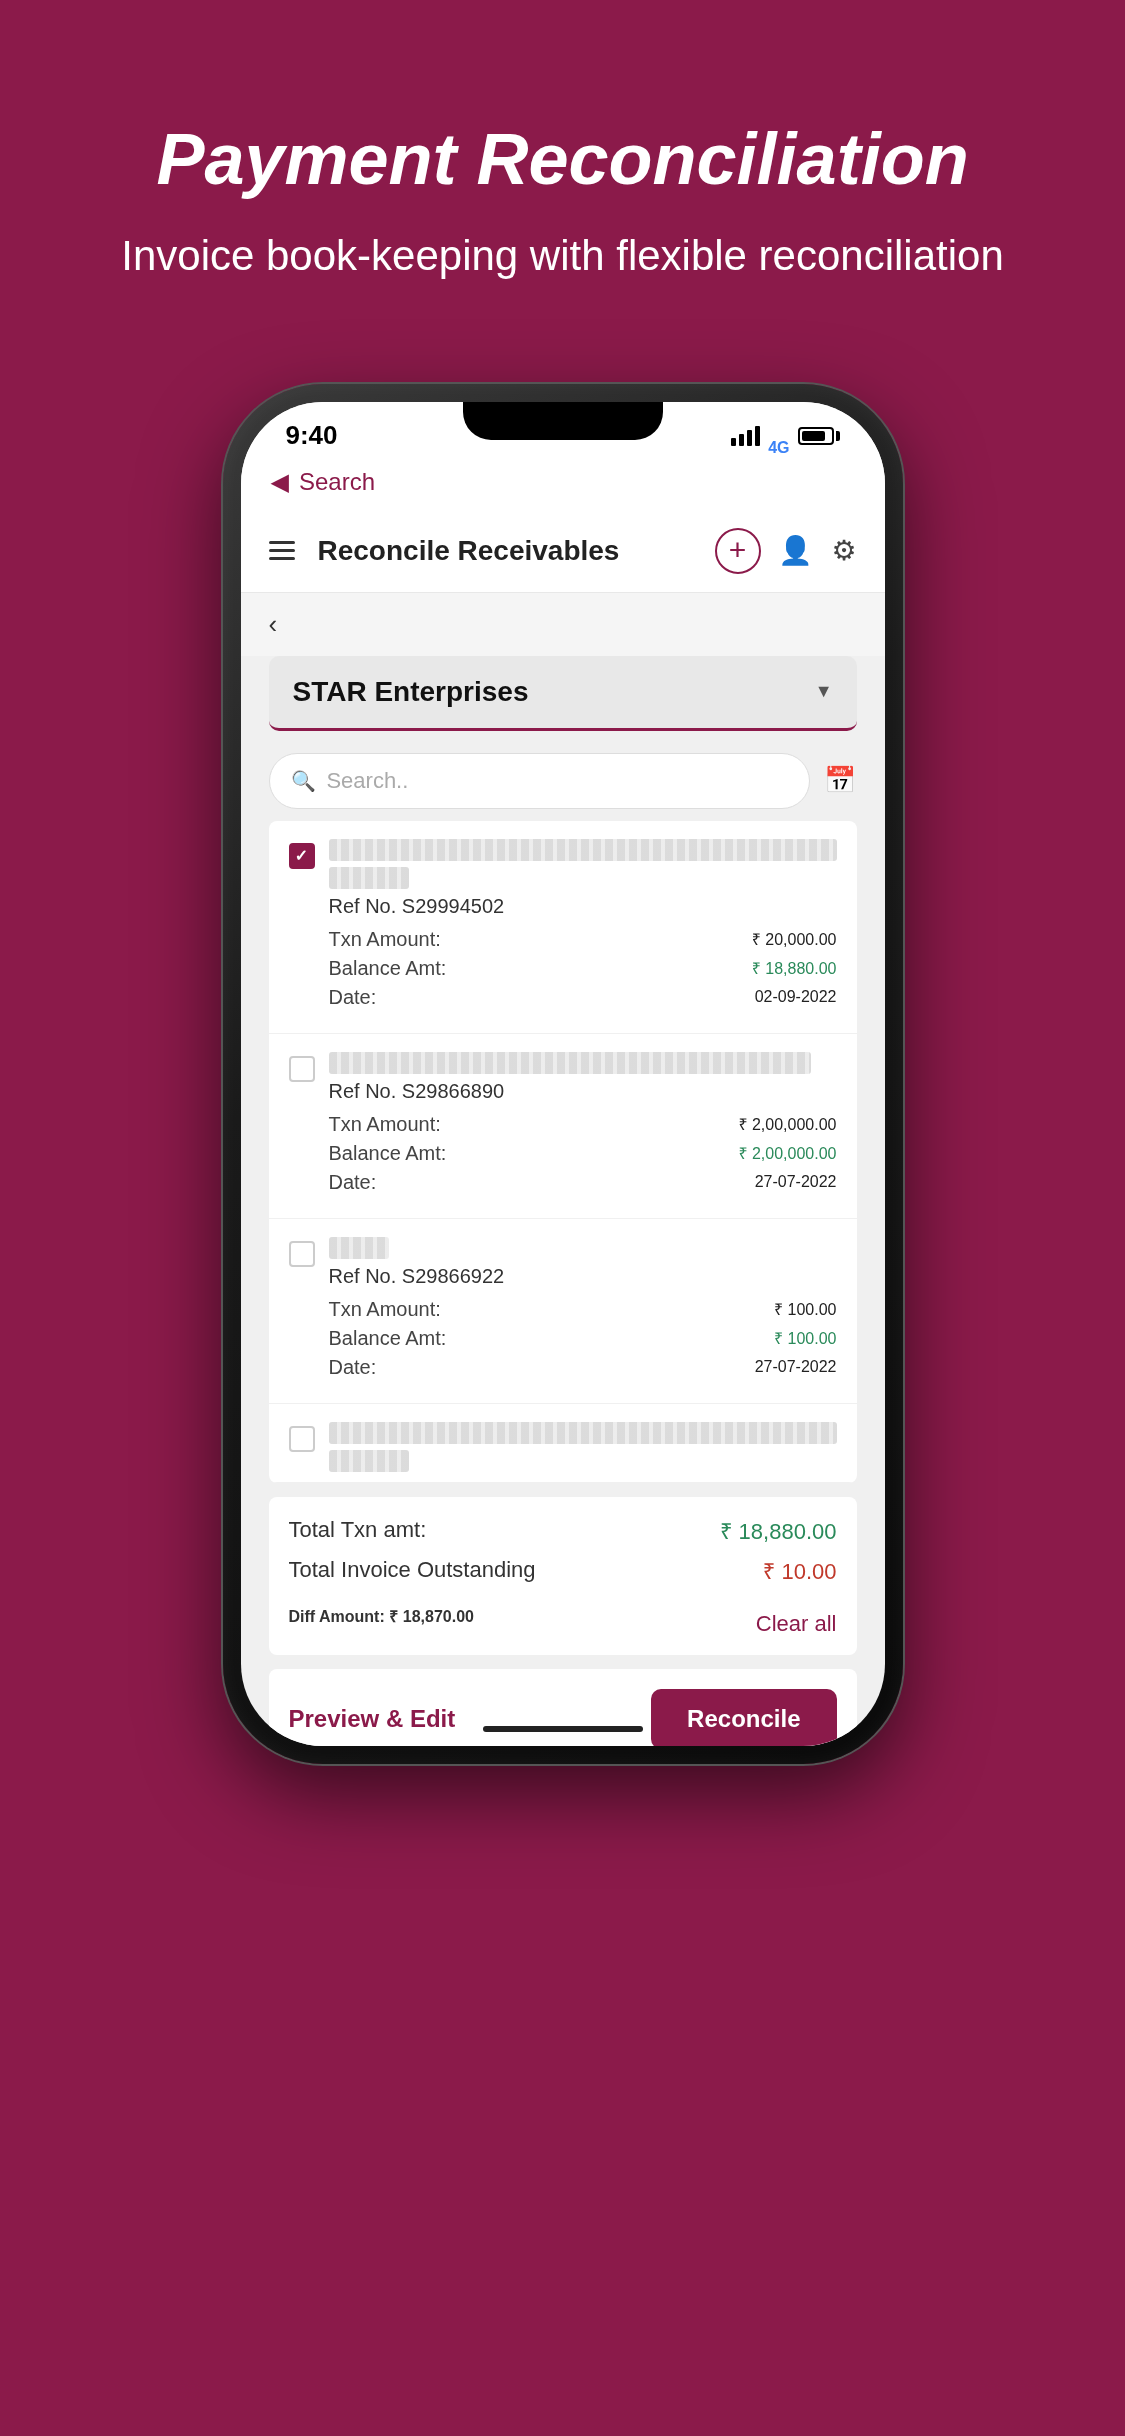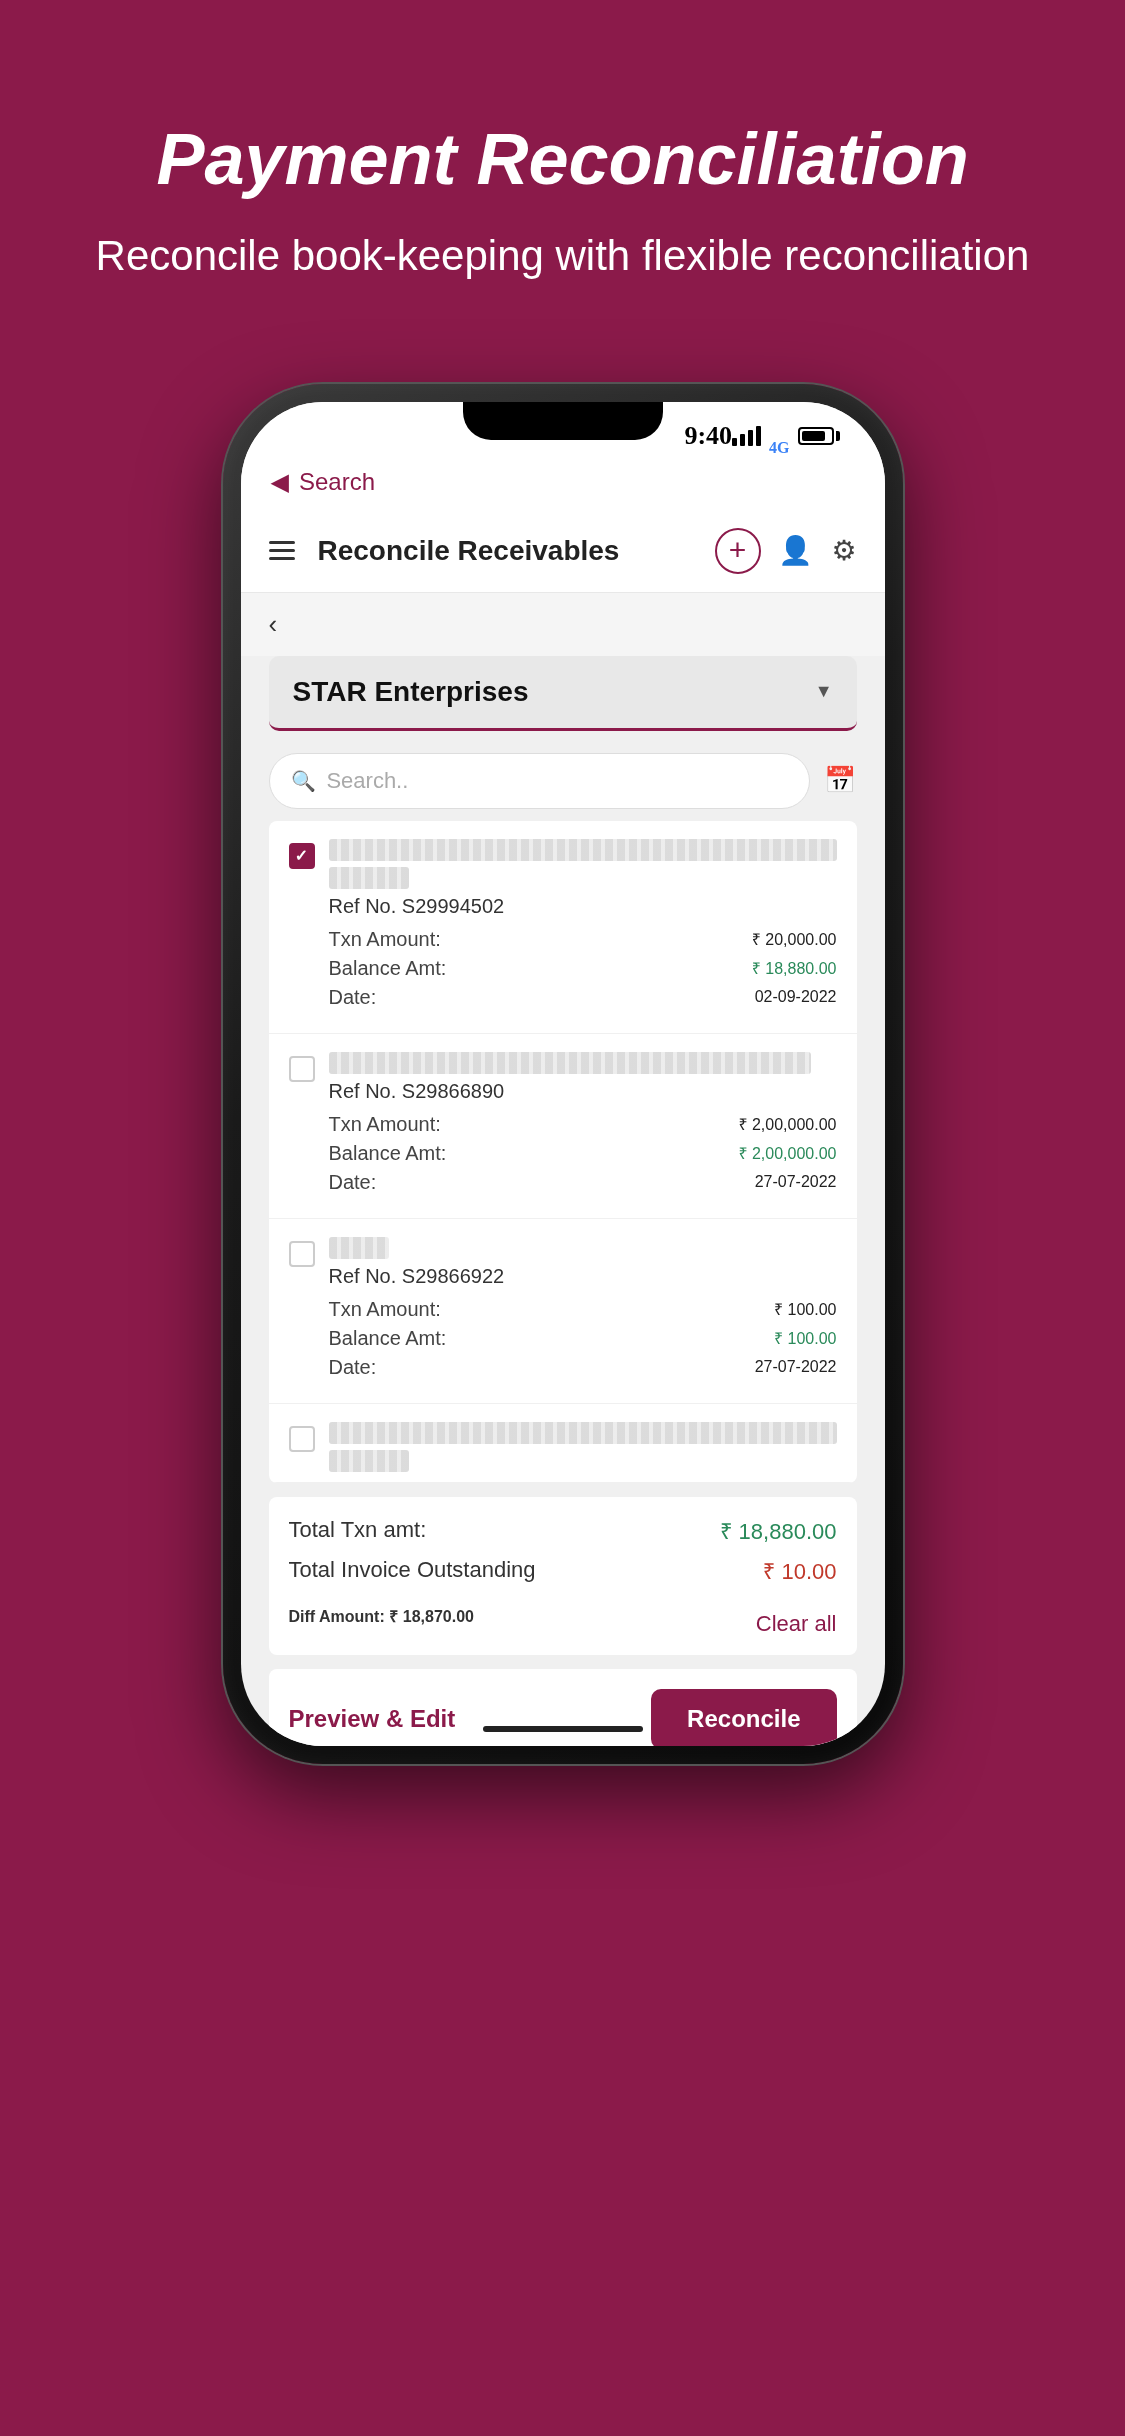--- a/index.html
+++ b/index.html
@@ -64,26 +64,25 @@
       height: 100%;
       background: #f0f0f0;
       border-radius: 82px;
       overflow: hidden;
       position: relative;
     }
 
     
     .status-bar {
       display: flex;
-      justify-content: flex-end;
+      justify-content: space-between;
       align-items: center;
       padding: 18px 45px 10px;
       background: white;
       height: 60px;
-      font-family: Liberation Serif, serif;
     }
 
     .status-time {
       font-size: 26px;
       font-weight: 700;
       color: #000;
     }
 
     .status-icons {
       display: flex;
@@ -494,21 +493,21 @@
       height: 6px;
       background: #222;
       border-radius: 3px;
     }
   </style>
 </head>
 <body>
 
 <div class="hero-section">
   <h1 class="hero-title">Payment Reconciliation</h1>
-  <p class="hero-subtitle">Reconcile book-keeping with flexible reconciliation</p>
+  <p class="hero-subtitle">Invoice book-keeping with flexible reconciliation</p>
 </div>
 
 <div class="phone-wrapper">
   <div class="phone-outer">
     <div class="phone-inner">
 
       <div class="notch"></div>
 
       <div class="status-bar">
         <span class="status-time">9:40</span>

